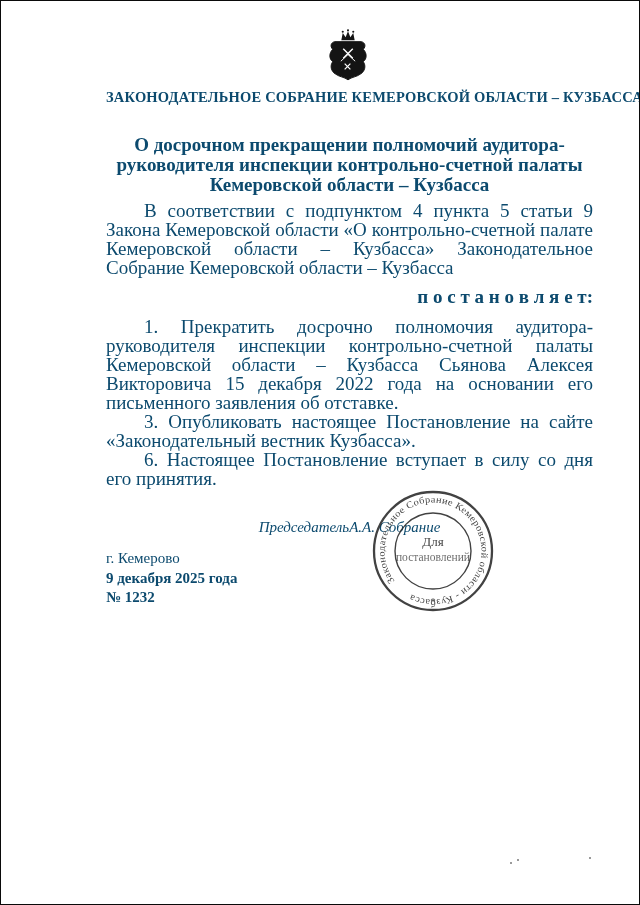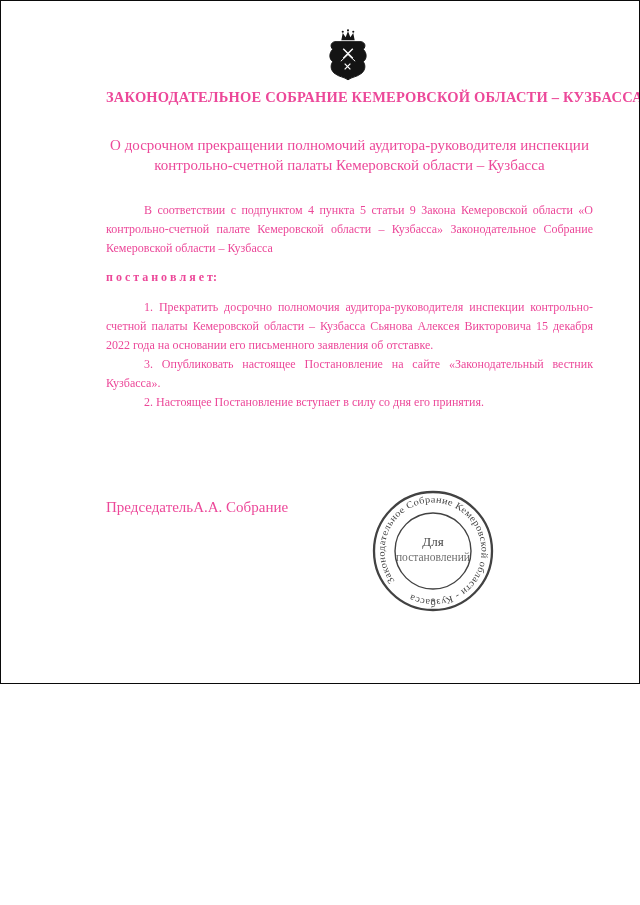--- a/index.html
+++ b/index.html
@@ -1,24 +1,24 @@
 <!DOCTYPE html>
 <html lang="ru"><head>
 <meta charset="utf-8">
 <style>
   * { margin: 0; padding: 0; box-sizing: border-box; }
   html, body { background: #ffffff; }
   .page {
     position: relative;
     width: 640px;
-    height: 684px;
+    height: 905px;
     background: #ffffff;
     border: 1px solid #0a0a0a;
     font-family: "Liberation Serif", "DejaVu Serif", serif;
-    color: #ec4899;
+    color: #0c4a6e;
     overflow: hidden;
   }
   .emblem {
     position: absolute;
     left: 326px;
     top: 28px;
     width: 42px;
     height: 52px;
   }
   .org-name {
@@ -41,48 +41,49 @@
     font-weight: bold;
     font-size: 15px;
     letter-spacing: 0.4px;
   }
   .subject {
     position: absolute;
     left: 105px;
     top: 134px;
     width: 487px;
     text-align: center;
-    font-weight: normal;
-    font-size: 15px;
+    font-weight: bold;
+    font-size: 19px;
     line-height: 20px;
   }
   .content {
     position: absolute;
     left: 105px;
     top: 200px;
     width: 487px;
-    font-size: 12px;
+    font-size: 19px;
     line-height: 19px;
     text-align: justify;
   }
   .content p.indent { text-indent: 38px; }
   .resolves {
     margin: 10px 0 11px 0;
     font-weight: bold;
-    text-align: left;
+    text-align: right;
     font-family: Liberation Serif, serif;
   }
   .sign-row {
     position: absolute;
     left: 105px;
-    top: 498px;
+    top: 518px;
     width: 487px;
     display: flex;
-    justify-content: flex-start;
+    justify-content: center;
     font-size: 15px;
+    font-style: italic;
   }
   .stamp {
     position: absolute;
     left: 369px;
     top: 487px;
     width: 126px;
     height: 126px;
     opacity: 0.9;
   }
   .footer-block {
@@ -122,21 +123,21 @@
   </svg>
 
   <div class="org-name">ЗАКОНОДАТЕЛЬНОЕ СОБРАНИЕ КЕМЕРОВСКОЙ ОБЛАСТИ – КУЗБАССА</div>
   <div class="subject">О досрочном прекращении полномочий аудитора-руководителя инспекции контрольно-счетной палаты Кемеровской области – Кузбасса</div>
 
   <div class="content">
     <p class="indent">В соответствии с подпунктом 4 пункта 5 статьи 9 Закона Кемеровской области «О контрольно-счетной палате Кемеровской области – Кузбасса» Законодательное Собрание Кемеровской области – Кузбасса</p>
     <p class="resolves">п о с т а н о в л я е т:</p>
     <p class="indent">1. Прекратить досрочно полномочия аудитора-руководителя инспекции контрольно-счетной палаты Кемеровской области – Кузбасса Сьянова Алексея Викторовича 15 декабря 2022 года на основании его письменного заявления об отставке.</p>
     <p class="indent">3. Опубликовать настоящее Постановление на сайте «Законодательный вестник Кузбасса».</p>
-    <p class="indent">2. Настоящее Постановление вступает в силу со дня его принятия.</p>
+    <p class="indent">6. Настоящее Постановление вступает в силу со дня его принятия.</p>
   </div>
 
   <div class="sign-row">
     <span>Председатель</span>
     <span>А.А. Собрание</span>
   </div>
 
   <svg class="stamp" viewBox="0 0 126 126" xmlns="http://www.w3.org/2000/svg" aria-hidden="true">
     <circle cx="63" cy="63" r="59" fill="none" stroke="#2e2e2e" stroke-width="2.3"></circle>
     <circle cx="63" cy="63" r="38" fill="none" stroke="#2e2e2e" stroke-width="1.4"></circle>
@@ -146,18 +147,23 @@
     <g transform="rotate(-38 63 63)">
       <text font-size="9.6" fill="#2e2e2e" font-family="Liberation Serif, DejaVu Serif, serif" letter-spacing="0.3">
         <textPath href="#ringPath" startOffset="0" textLength="283" lengthAdjust="spacingAndGlyphs">Законодательное Собрание Кемеровской области - Кузбасса</textPath>
       </text>
     </g>
     <text x="63" y="117" text-anchor="middle" font-size="11" fill="#2e2e2e" font-family="Liberation Serif, DejaVu Serif, serif">*</text>
     <text x="63" y="58" text-anchor="middle" font-size="13" fill="#2e2e2e" font-family="Liberation Serif, DejaVu Serif, serif">Для</text>
     <text x="63" y="73" text-anchor="middle" font-size="11.5" fill="#2e2e2e" fill-opacity="0.78" font-family="Liberation Serif, DejaVu Serif, serif">постановлений</text>
   </svg>
 
+  <div class="footer-block">
+    <div>г. Кемерово</div>
+    <div class="b">9 декабря 2025 года</div>
+    <div class="b">№ 1232</div>
+  </div>
 
   <div class="speck" style="left:509px; top:861px;"></div>
   <div class="speck" style="left:516px; top:858px;"></div>
   <div class="speck" style="left:588px; top:856px;"></div>
 
 </div>
 
 </body></html>

